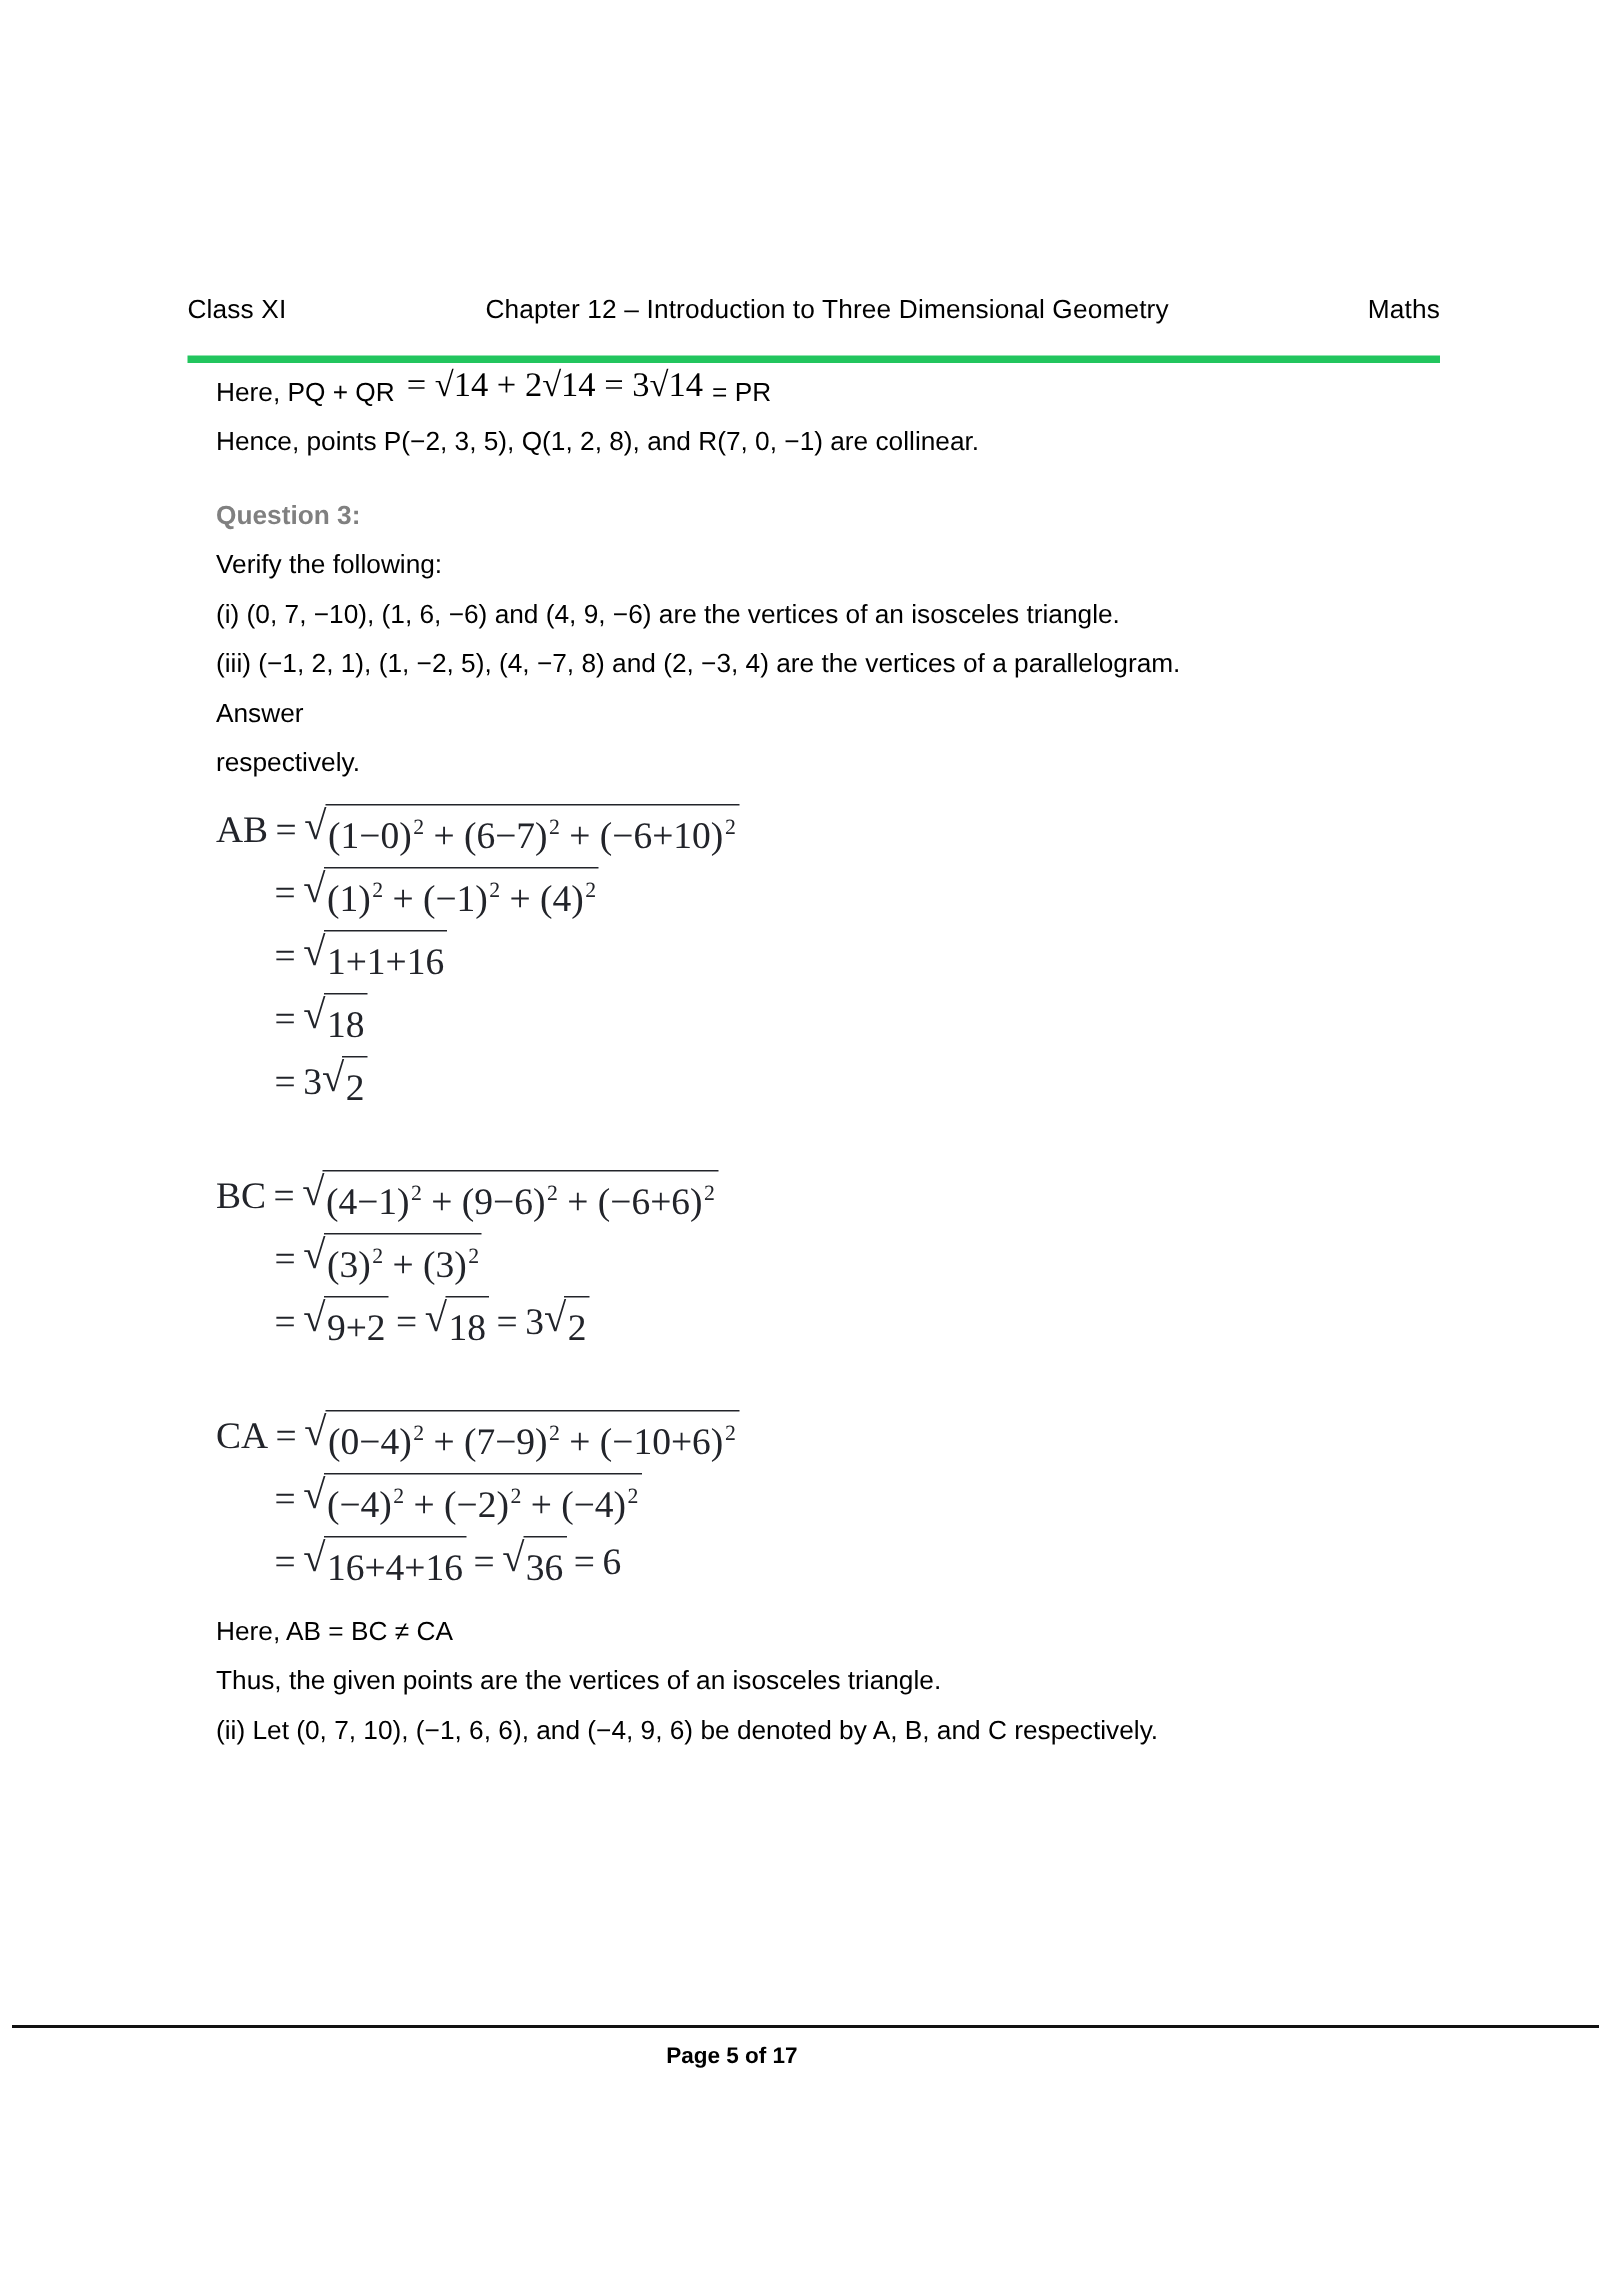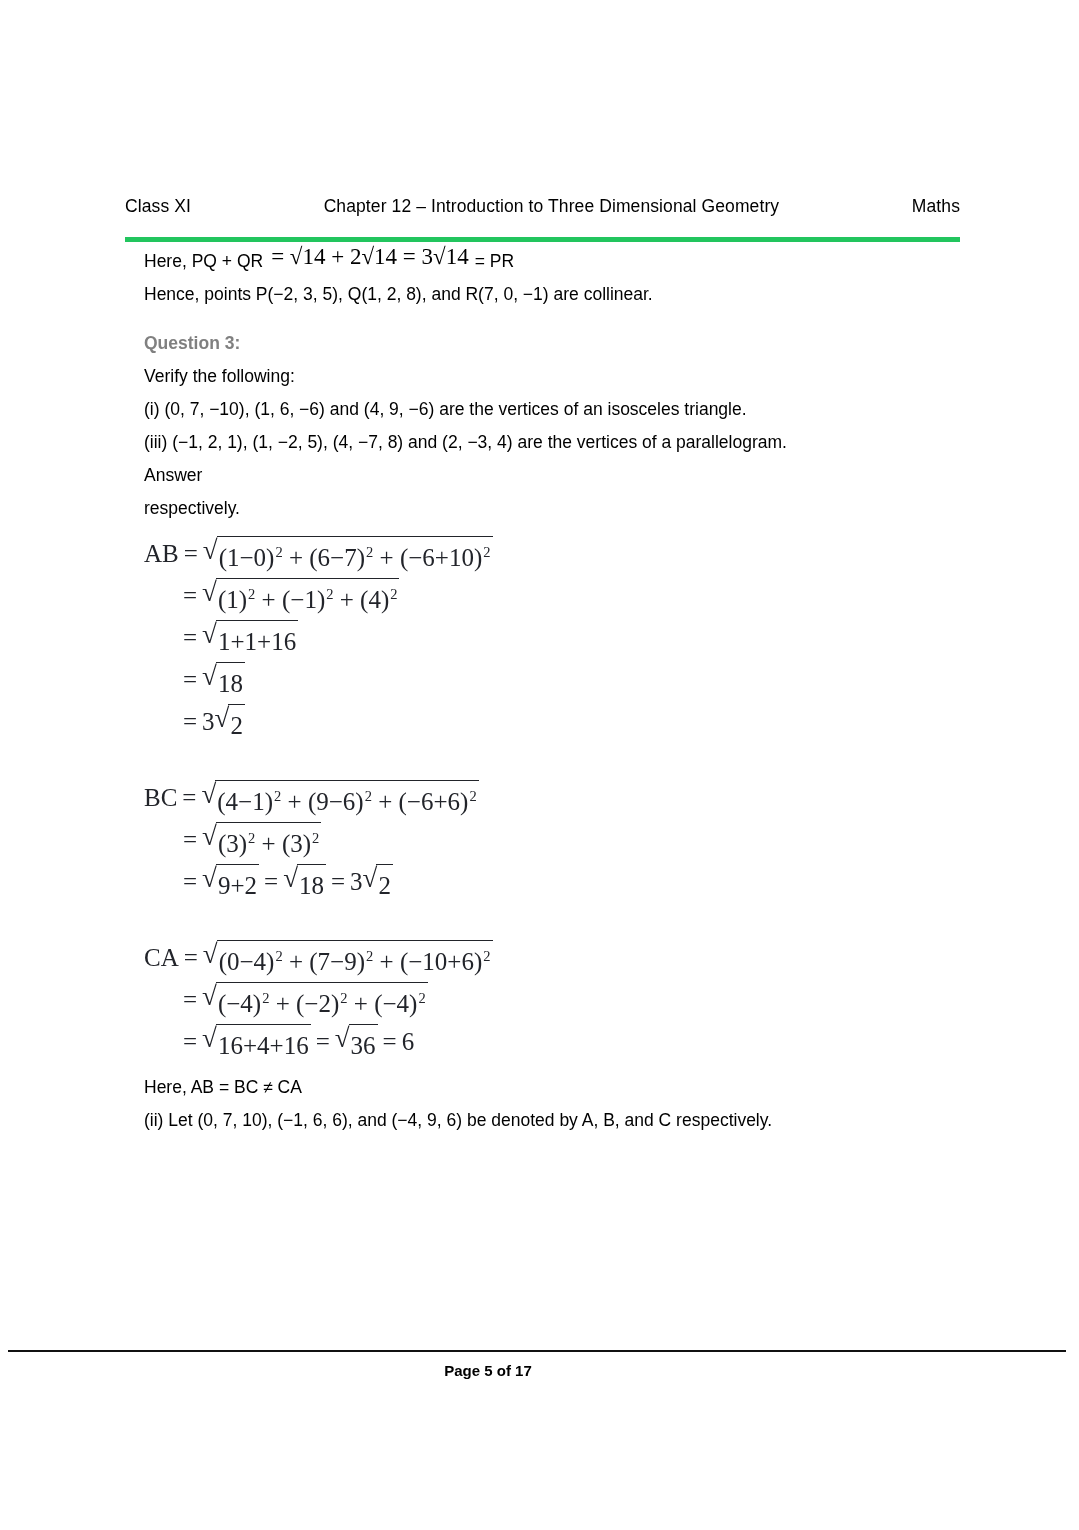--- a/index.html
+++ b/index.html
@@ -313,20 +313,21 @@
         </span>
         <span class="meq">=</span>
         <span>6</span>
       </div>
 
     </div>
 
     <div class="gap-xs"></div>
 
     <div class="line">Here, AB = BC ≠ CA</div>
+    <div class="line">Thus, the given points are the vertices of an isosceles triangle.</div>
     <div class="line">(ii) Let (0, 7, 10), (−1, 6, 6), and (−4, 9, 6) be denoted by A, B, and C respectively.</div>
 
   </div>
 
   <div class="footer-rule"></div>
   <div class="footer-text">Page 5 of 17</div>
 
 </div>
 
 </body></html>

